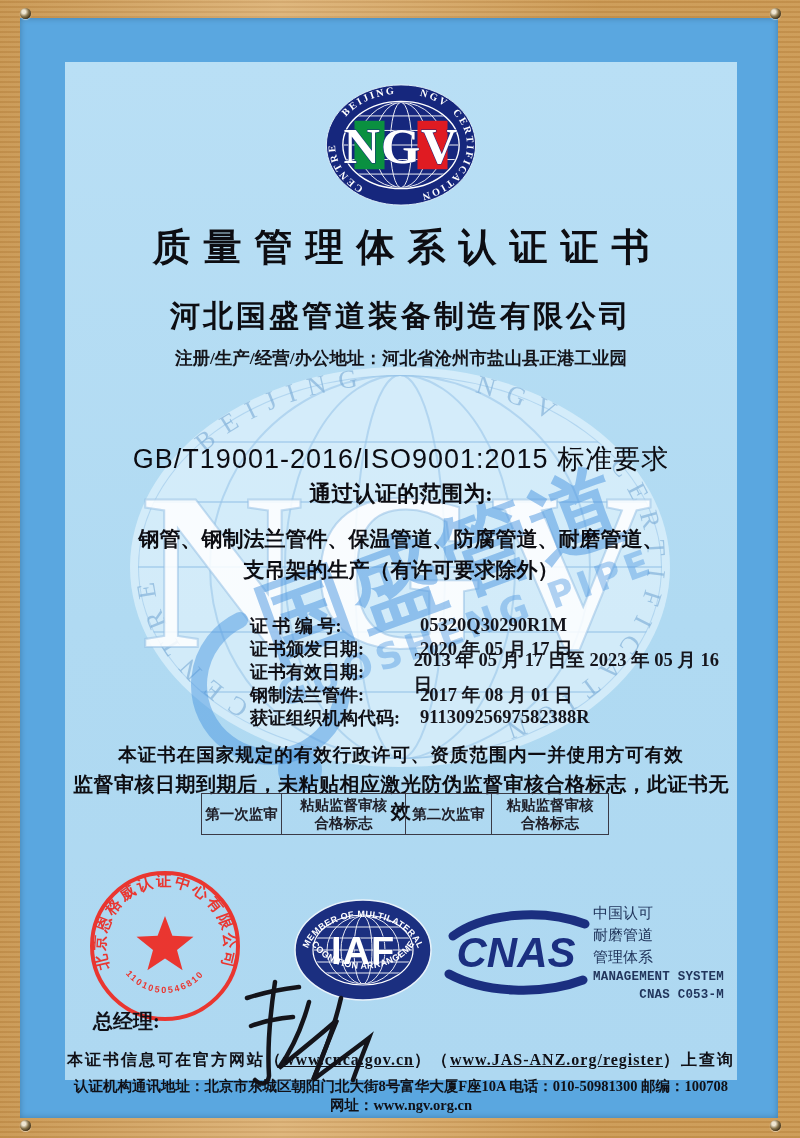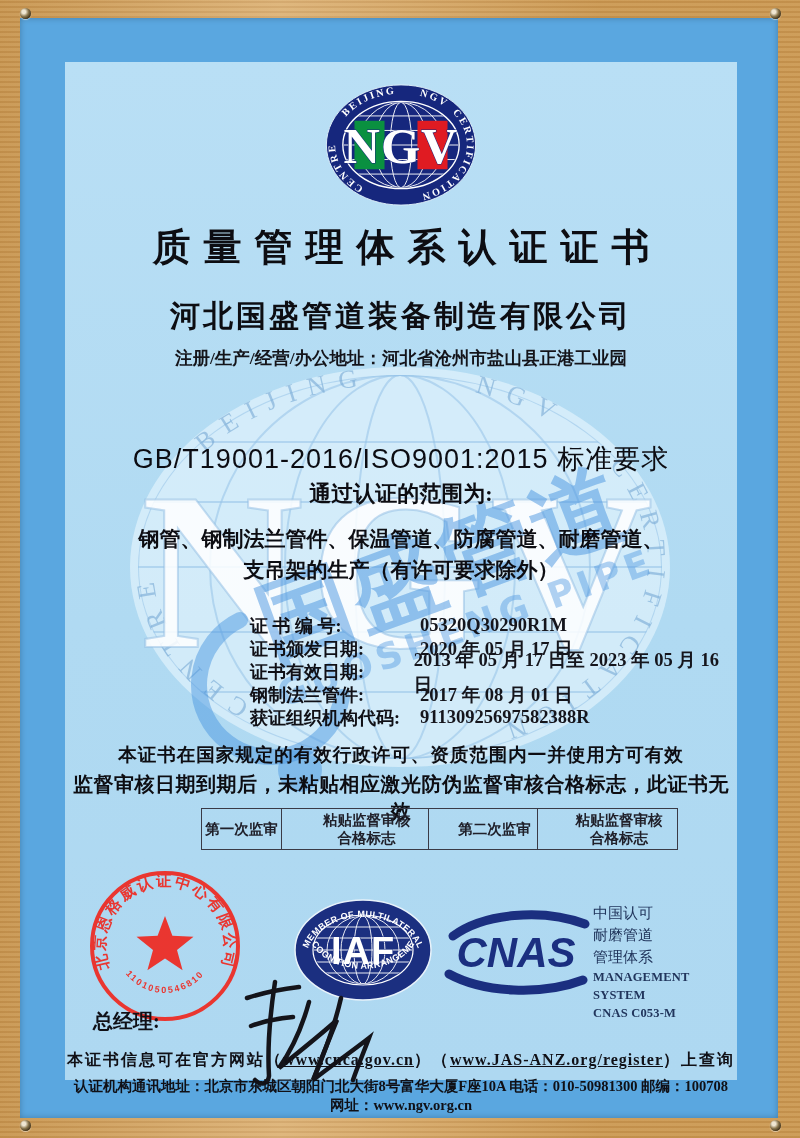--- a/index.html
+++ b/index.html
@@ -29,30 +29,30 @@
         font-weight:400;letter-spacing:1px;color:#0c0c12;}
   .std3{top:417px;font-size:22px;}
   .scope1{top:463px;font-size:21px;}
   .scope2{top:494px;font-size:21px;}
   .fields{left:185px;top:552px;width:480px;}
   .frow{display:flex;height:23px;align-items:center;}
   .flabel{width:170px;font-size:18px;font-weight:900;color:#101016;}
   .fvalue{font-size:18.5px;font-weight:700;color:#15151c;}
   .legal1{top:680px;font-size:18.5px;letter-spacing:1px;}
   .legal2{top:709px;font-size:20px;letter-spacing:.5px;}
-  .audit{left:136px;top:746px;display:flex;border:1px solid #3a3a46;gap:23px;}
+  .audit{left:136px;top:731px;display:flex;border:1px solid #3a3a46;}
   .audit .cell{border-right:1px solid #3a3a46;height:40px;display:flex;align-items:center;
       justify-content:center;text-align:center;font-size:14.5px;font-weight:700;color:#20202a;
       white-space:pre-line;line-height:1.25;}
   .audit .cell:last-child{border-right:none;}
   .gm-label{left:28px;top:946px;font-size:20px;font-weight:900;color:#101016;}
   .cnas-lines{left:528px;top:840px;}
   .cnas-cn{font-size:15px;font-weight:400;color:#21355c;line-height:22px;}
-  .cnas-en{font-family:Liberation Serif, serif;font-size:12.5px;
-           font-weight:700;color:#21355c;line-height:18px;letter-spacing:.2px;}
+  .cnas-en{font-family:Liberation Mono, monospace;font-size:12.5px;
+           font-weight:700;color:#21355c;line-height:18px;letter-spacing:.2px;text-align:right;}
   .footer1{top:988px;font-size:16px;font-weight:900;color:#101016;letter-spacing:2px;}
   .footer1 .url{text-decoration:underline;letter-spacing:1px;font-weight:700;}
   .footer2{top:1015px;font-size:14.5px;font-weight:900;color:#101016;letter-spacing:0;}
   .wm-company{left:150px;top:455px;width:470px;transform:rotate(-20deg);text-align:center;
       color:rgba(72,148,224,.50);pointer-events:none;}
   .wm-company .cn{font-size:92px;font-weight:900;letter-spacing:4px;line-height:1;
       font-family:"DejaVu Sans","Liberation Sans",sans-serif;}
   .wm-company .en{font-size:36px;font-weight:900;letter-spacing:5px;line-height:1.2;
       font-family:"DejaVu Sans","Liberation Sans",sans-serif;color:rgba(72,148,224,.42);}
 </style>

